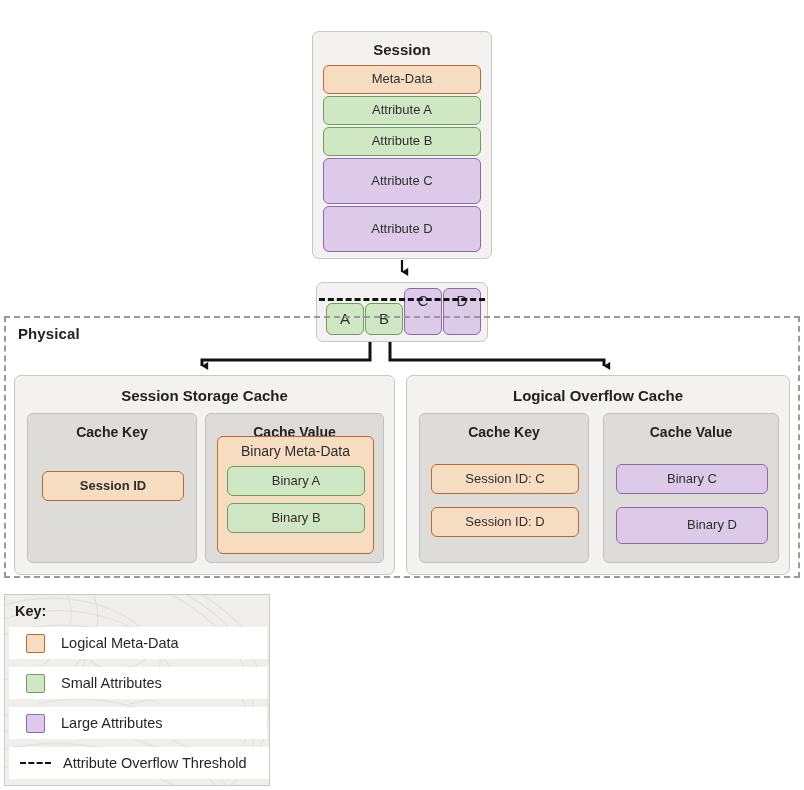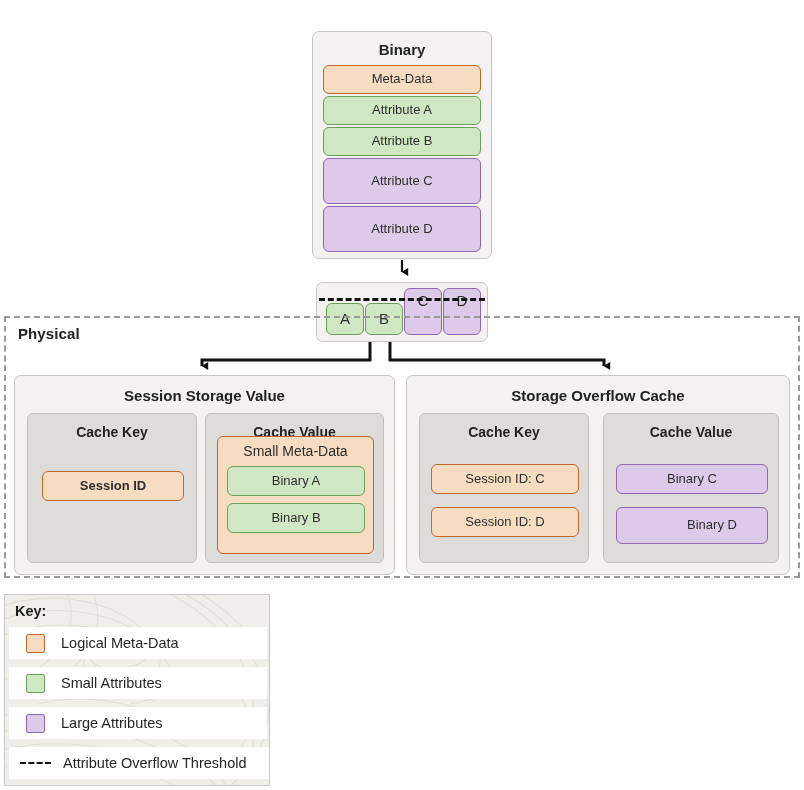--- a/index.html
+++ b/index.html
@@ -223,60 +223,60 @@
 
     <path d="M402,260 L402,272" stroke="#111111" stroke-width="2.2" fill="none" marker-end="url(#arrow)"></path>
 
     <path d="M370,342 L370,360 L202,360 L202,366" stroke="#111111" stroke-width="3" fill="none" stroke-linejoin="miter" marker-end="url(#arrow)"></path>
 
     <path d="M390,342 L390,360 L604,360 L604,366" stroke="#111111" stroke-width="3" fill="none" stroke-linejoin="miter" marker-end="url(#arrow)"></path>
   </svg>
 
 
   <div id="session-card" class="panel">
-    <div class="panel-title">Binary</div>
+    <div class="panel-title">Session</div>
     <div id="blk-meta" class="blk meta">Meta-Data</div>
     <div id="blk-a" class="blk small">Attribute A</div>
     <div id="blk-b" class="blk small">Attribute B</div>
     <div id="blk-c" class="blk large">Attribute C</div>
     <div id="blk-d" class="blk large">Attribute D</div>
   </div>
 
   <div id="threshold-card" class="panel">
     <div id="threshold-line"></div>
     <div id="thr-a" class="blk small">A</div>
     <div id="thr-b" class="blk small">B</div>
     <div id="thr-c" class="blk large">C</div>
     <div id="thr-d" class="blk large">D</div>
   </div>
 
   <div id="section-physical" class="section">
     <div class="section-label">Physical</div>
   </div>
 
   <div id="cache-storage" class="panel cache">
-    <div class="panel-title">Session Storage Value</div>
+    <div class="panel-title">Session Storage Cache</div>
 
     <div class="panel-inner col-key">
       <div class="col-head">Cache Key</div>
       <div id="sid-key" class="blk meta">Session ID</div>
     </div>
 
     <div class="panel-inner col-val">
       <div class="col-head">Cache Value</div>
       <div id="bin-meta">
-        <div id="bin-meta-label">Small Meta-Data</div>
+        <div id="bin-meta-label">Binary Meta-Data</div>
         <div id="bin-a" class="blk small">Binary A</div>
         <div id="bin-b" class="blk small">Binary B</div>
       </div>
     </div>
   </div>
 
   <div id="cache-overflow" class="panel cache">
-    <div class="panel-title">Storage Overflow Cache</div>
+    <div class="panel-title">Logical Overflow Cache</div>
 
     <div class="panel-inner col-key">
       <div class="col-head">Cache Key</div>
       <div id="sid-c" class="blk meta">Session ID: C</div>
       <div id="sid-d" class="blk meta">Session ID: D</div>
     </div>
 
     <div class="panel-inner col-val">
       <div class="col-head">Cache Value</div>
       <div id="bin-c" class="blk large">Binary C</div>

